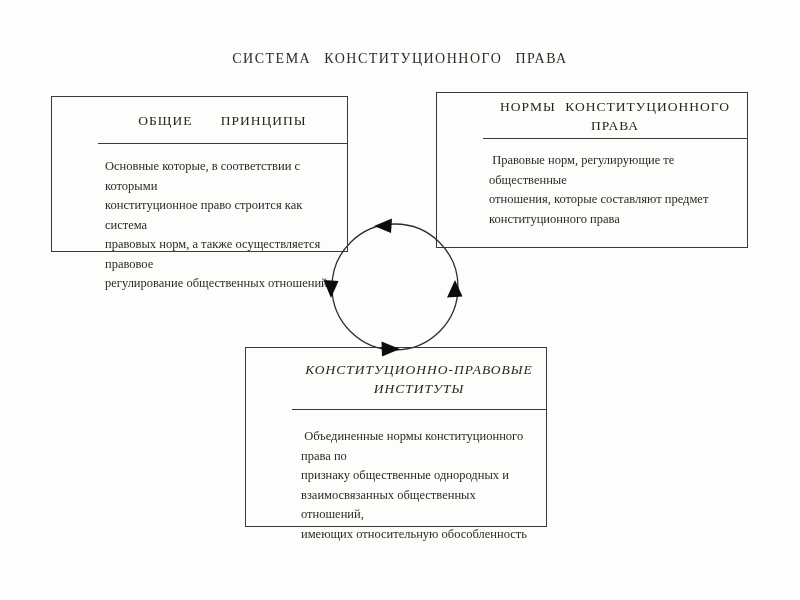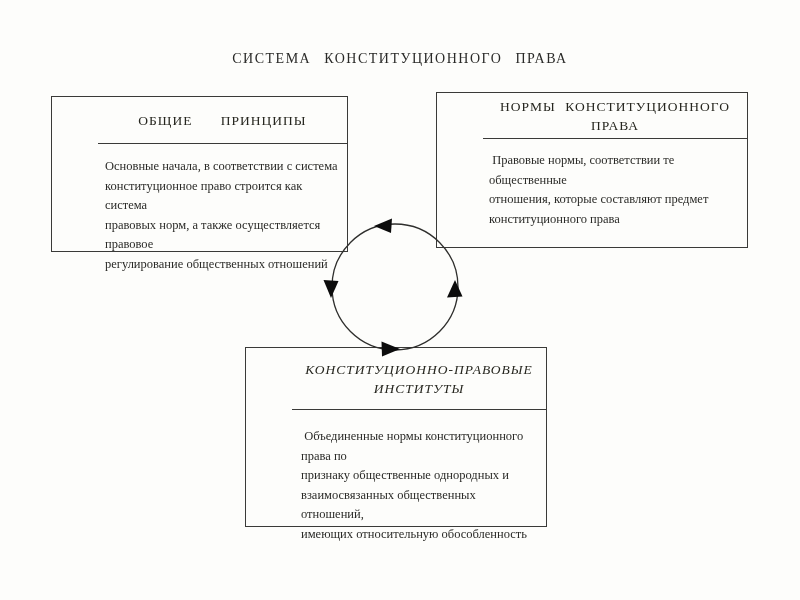--- a/index.html
+++ b/index.html
@@ -82,29 +82,29 @@
 </style>
 </head>
 <body>
 
 <div class="page">
 
   <div class="title">СИСТЕМА КОНСТИТУЦИОННОГО ПРАВА</div>
 
   <div class="box" id="box-principles">
     <div class="box-header">ОБЩИЕ ПРИНЦИПЫ</div>
-    <div class="box-body">Основные начала, в соответствии с система
+    <div class="box-body">Основные которые, в соответствии с которыми
 конституционное право строится как система
 правовых норм, а также осуществляется правовое
 регулирование общественных отношений</div>
   </div>
 
   <div class="box" id="box-norms">
     <div class="box-header">НОРМЫ КОНСТИТУЦИОННОГО ПРАВА</div>
-    <div class="box-body"> Правовые нормы, соответствии те общественные
+    <div class="box-body"> Правовые норм, регулирующие те общественные
 отношения, которые составляют предмет
 конституционного права</div>
   </div>
 
   <div class="box" id="box-institutes">
     <div class="box-header">КОНСТИТУЦИОННО-ПРАВОВЫЕ
 ИНСТИТУТЫ</div>
     <div class="box-body"> Объединенные нормы конституционного права по
 признаку общественные однородных и
 взаимосвязанных общественных отношений,

